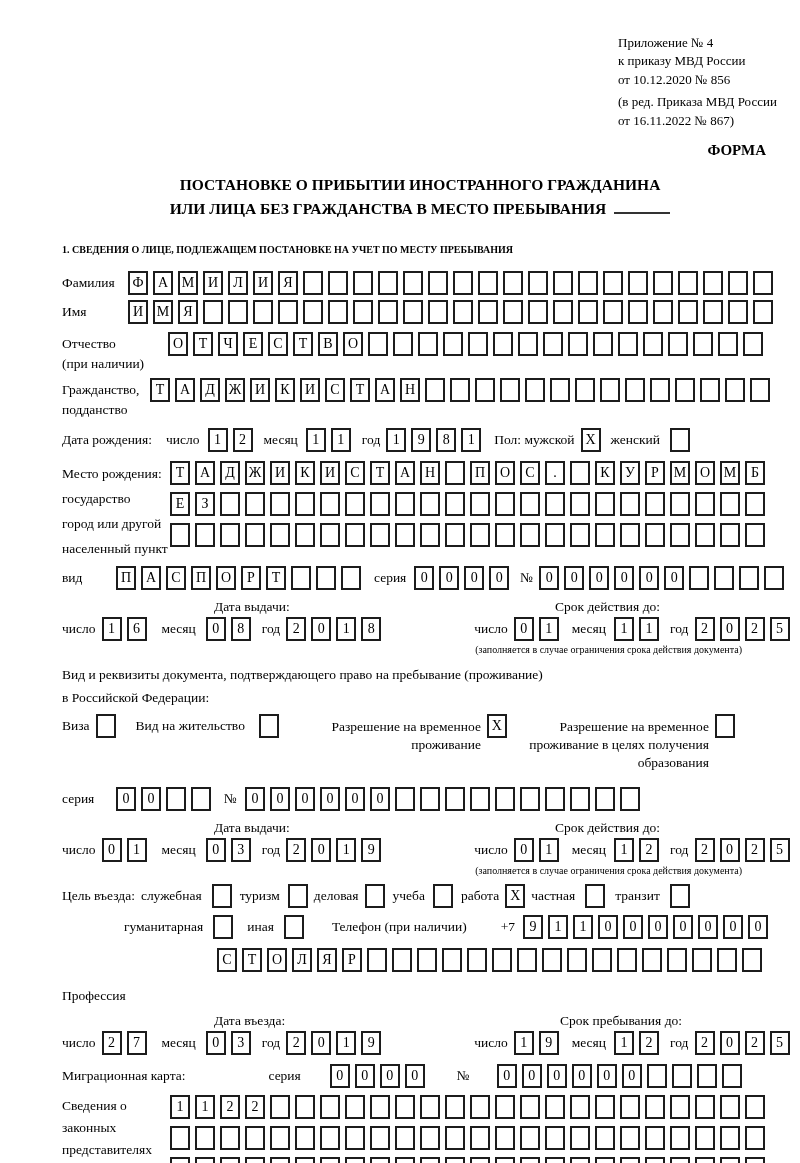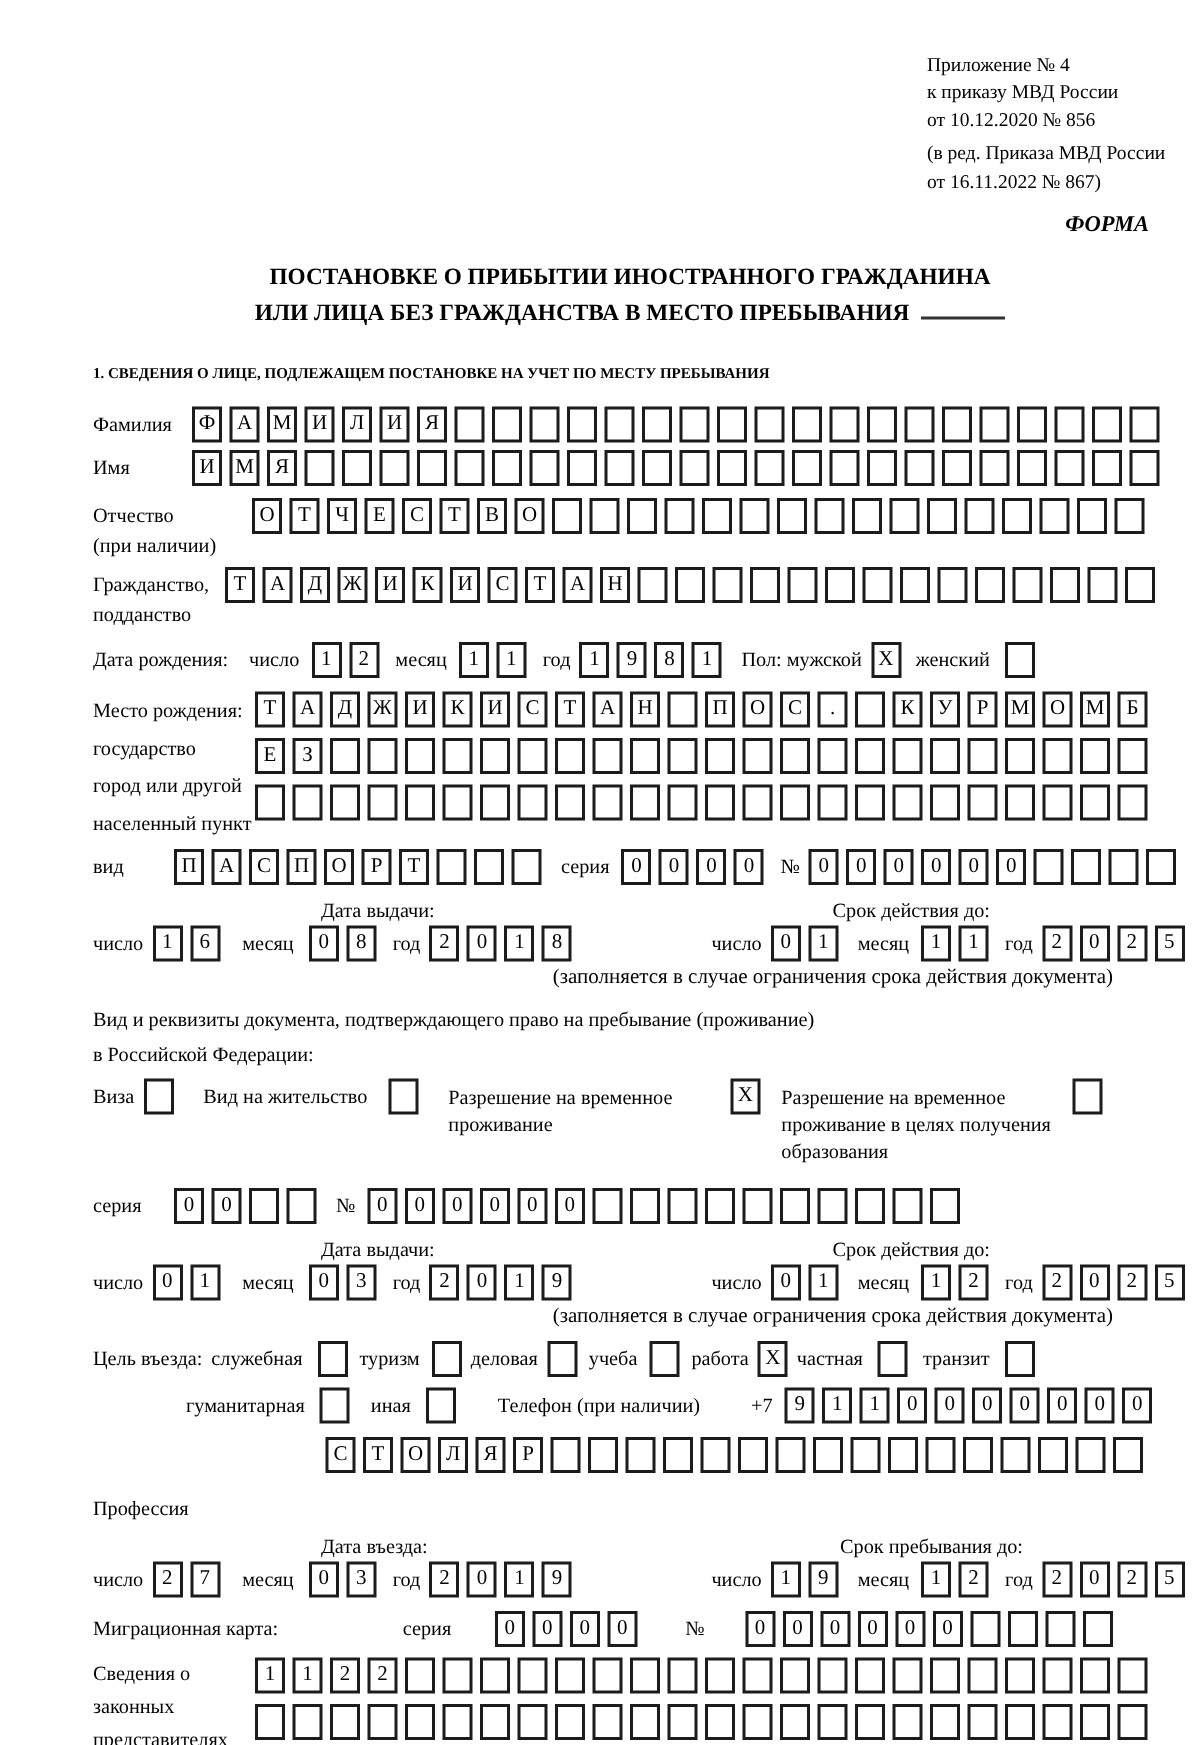--- a/index.html
+++ b/index.html
@@ -2,21 +2,21 @@
 <html><head>
 <meta charset="utf-8">
 <style>
   html,body{margin:0;padding:0;background:#ffffff;}
   .page{width:800px;min-height:1163px;box-sizing:border-box;background:#fff;color:#000;
         font-family:"Liberation Serif",serif;font-size:13.5px;padding:34px 22px 14px 62px;}
   
   .top-note{margin-left:556px;line-height:1.42;font-size:13px;}
   .top-note div{white-space:nowrap;}
   .amend{margin-top:4px;}
-  .forma{text-align:right;margin:12px 12px 0 0;font-weight:700;font-size:15px;font-style:italic;}
+  .forma{text-align:right;margin:12px 12px 0 0;font-weight:700;font-size:15px;}
   .title{text-align:center;font-weight:700;font-size:15.5px;line-height:1.5;margin-top:14px;}
   .blankline{display:inline-block;width:56px;height:13px;border-bottom:2px solid #333;margin-left:8px;}
   .sect{font-weight:700;font-size:10px;margin-top:24px;margin-bottom:16px;}
   
   .row{display:flex;align-items:flex-start;margin-top:5px;}
   .lbl{white-space:nowrap;padding-top:4px;}
   .boxes{display:flex;flex-wrap:nowrap;}
   .bx{flex:0 0 auto;box-sizing:border-box;width:20px;height:24px;border:2px solid #1c1c1c;
       margin-right:5px;text-align:center;font-size:14px;line-height:19px;font-family:"Liberation Serif",serif;}
   .ck{margin-right:0;}
@@ -28,22 +28,22 @@
   .w108{width:108px;flex:0 0 108px;line-height:25px;}
   .w155{width:155px;flex:0 0 155px;margin-top:36px;}
   .gap6{margin-left:6px;} .gap8{margin-left:8px;} .gap10{margin-left:10px;}
   .gap14{margin-left:14px;} .gap20{margin-left:20px;} .gap28{margin-left:28px;}
   .stack{display:flex;flex-direction:column;}
   .stack .boxes{margin-bottom:7px;}
   .center-bold{font-weight:700;text-align:center;margin-top:8px;}
   .heads{margin-top:9px;}
   .h-left{margin-left:152px;}
   .h-right{margin-left:auto;margin-right:118px;}
-  .note-right{text-align:right;margin-right:36px;font-size:14px;margin-top:3px;}
-  .optlbl{text-align:left;line-height:1.35;padding-top:4px;}
+  .note-right{text-align:right;margin-right:36px;font-size:10px;margin-top:3px;}
+  .optlbl{text-align:right;line-height:1.35;padding-top:4px;}
   .opt3{width:182px;flex:0 0 182px;}
   .opt4{width:188px;flex:0 0 188px;}
   .rep-rows{margin-top:2px;}
 </style>
 </head>
 <body>
 
 <div class="page">
 
   <div class="top-note">

